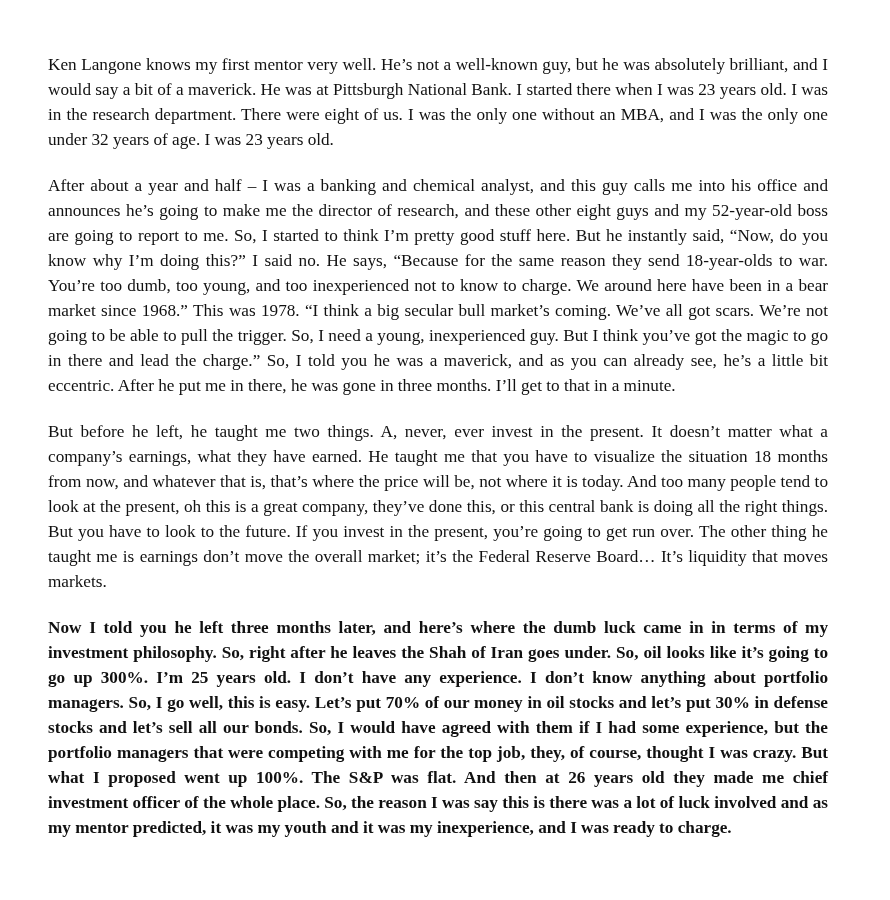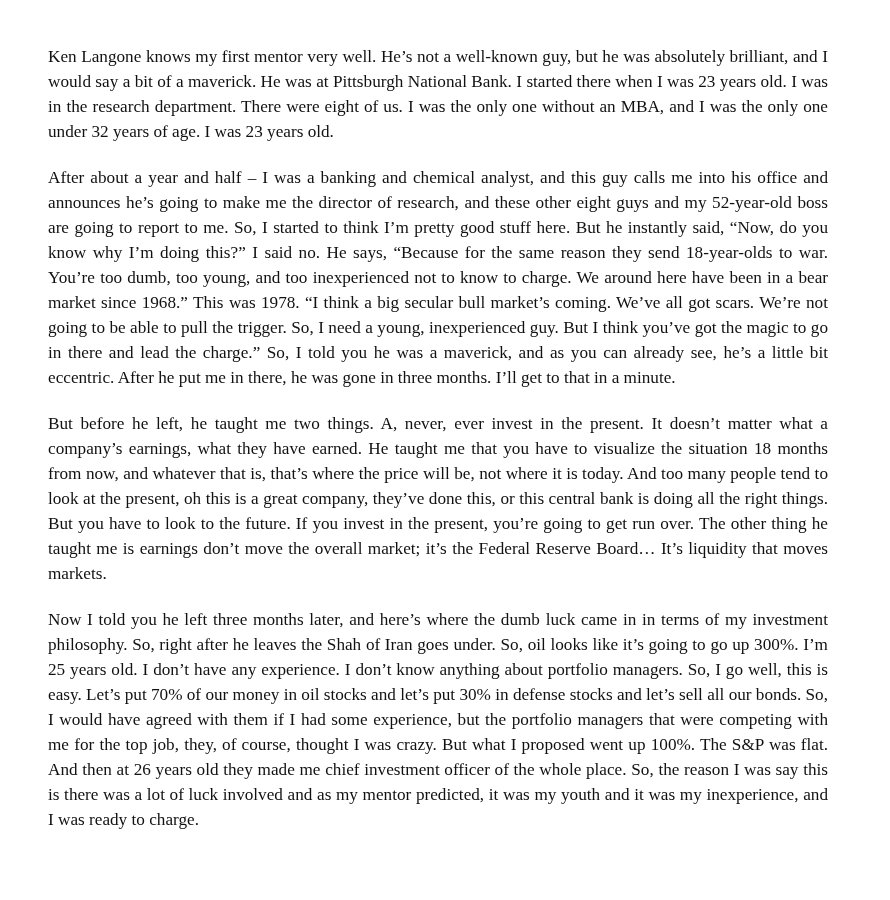--- a/index.html
+++ b/index.html
@@ -21,27 +21,28 @@
     padding: 36px 62px 0 48px;
     background: #ffffff;
   }
   .doc-body {
     font-size: 17.2px;
     line-height: 1.455;
     text-align: left;
     color: #111111;
   }
   .doc-body p {
-    margin: 8px 0 21px 0;
+    margin: 16px 0 21px 0;
     text-align: justify;
     text-justify: inter-word;
     hyphens: none;
   }
   .doc-body p:last-child {
     margin-bottom: 0;
+    font-weight: bold;
   }
 </style>
 </head>
 <body>
 
 <div class="page">
   <div class="doc-body">
     <p>Ken Langone knows my first mentor very well. He’s not a well-known guy, but he was absolutely brilliant, and I would say a bit of a maverick. He was at Pittsburgh National Bank. I started there when I was 23 years old. I was in the research department. There were eight of us. I was the only one without an MBA, and I was the only one under 32 years of age. I was 23 years old.</p>
     <p>After about a year and half – I was a banking and chemical analyst, and this guy calls me into his office and announces he’s going to make me the director of research, and these other eight guys and my 52-year-old boss are going to report to me. So, I started to think I’m pretty good stuff here. But he instantly said, “Now, do you know why I’m doing this?” I said no. He says, “Because for the same reason they send 18-year-olds to war. You’re too dumb, too young, and too inexperienced not to know to charge. We around here have been in a bear market since 1968.” This was 1978. “I think a big secular bull market’s coming. We’ve all got scars. We’re not going to be able to pull the trigger. So, I need a young, inexperienced guy. But I think you’ve got the magic to go in there and lead the charge.” So, I told you he was a maverick, and as you can already see, he’s a little bit eccentric. After he put me in there, he was gone in three months. I’ll get to that in a minute.</p>
     <p>But before he left, he taught me two things. A, never, ever invest in the present. It doesn’t matter what a company’s earnings, what they have earned. He taught me that you have to visualize the situation 18 months from now, and whatever that is, that’s where the price will be, not where it is today. And too many people tend to look at the present, oh this is a great company, they’ve done this, or this central bank is doing all the right things. But you have to look to the future. If you invest in the present, you’re going to get run over. The other thing he taught me is earnings don’t move the overall market; it’s the Federal Reserve Board… It’s liquidity that moves markets.</p>

